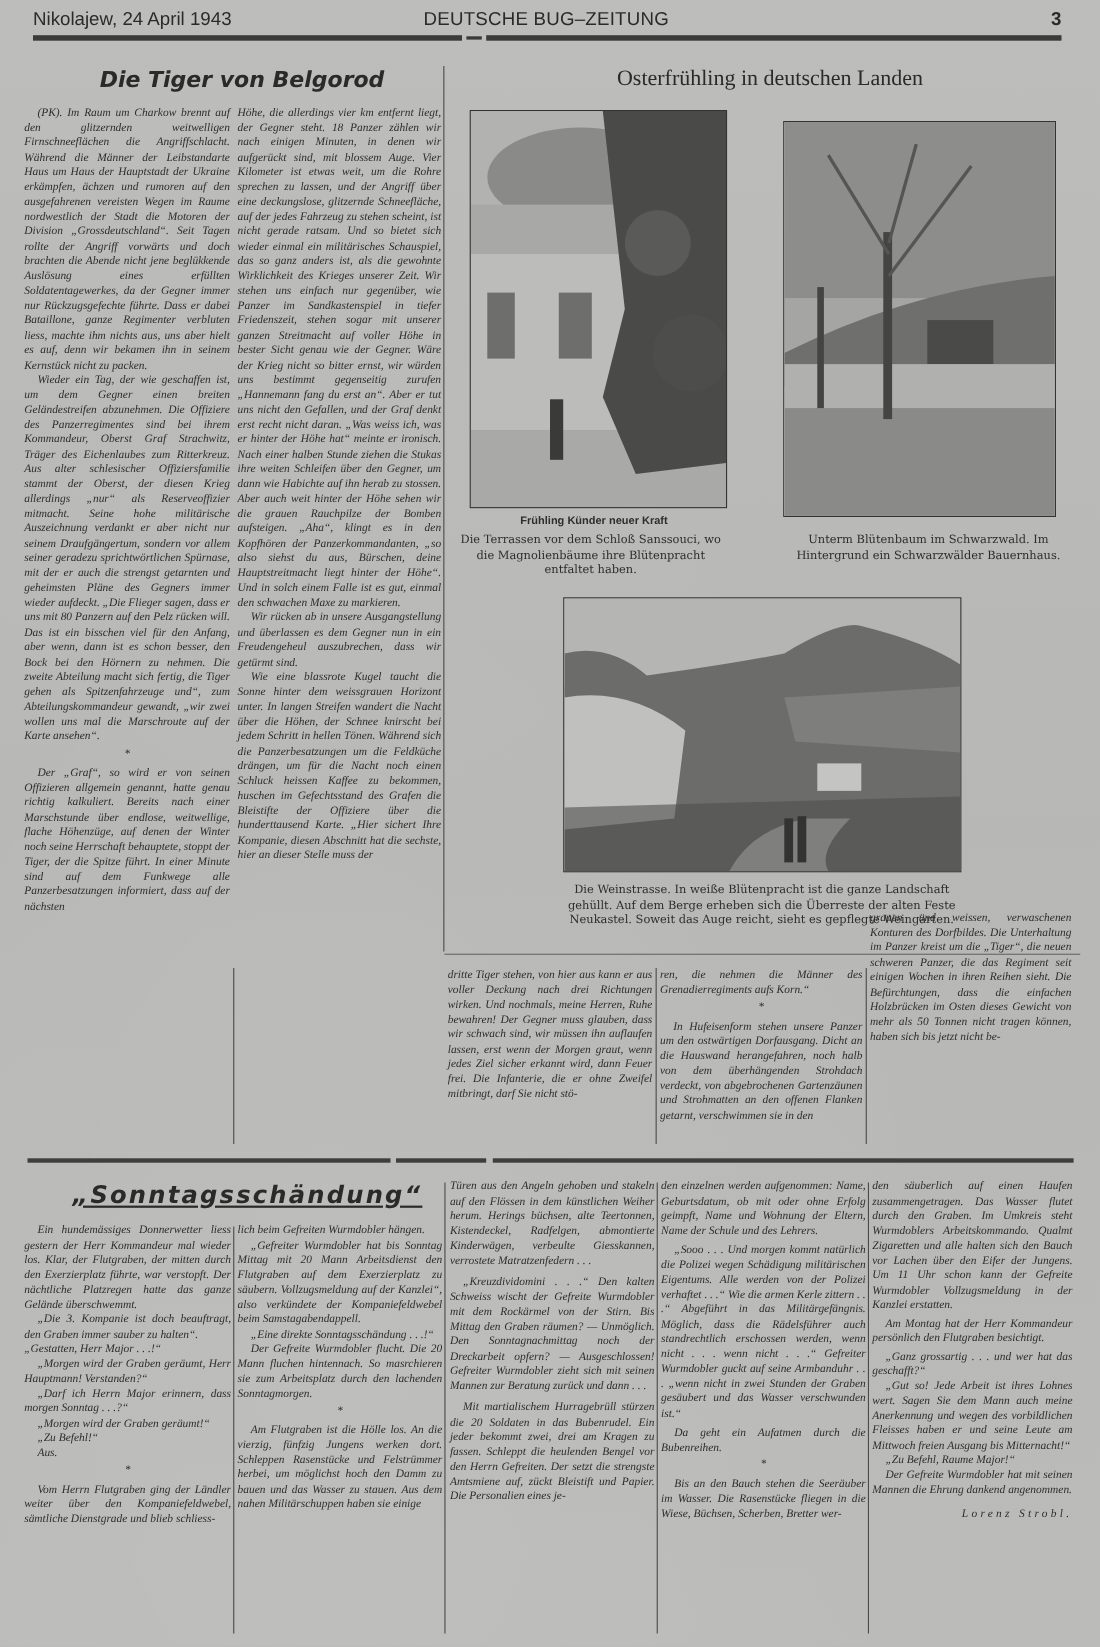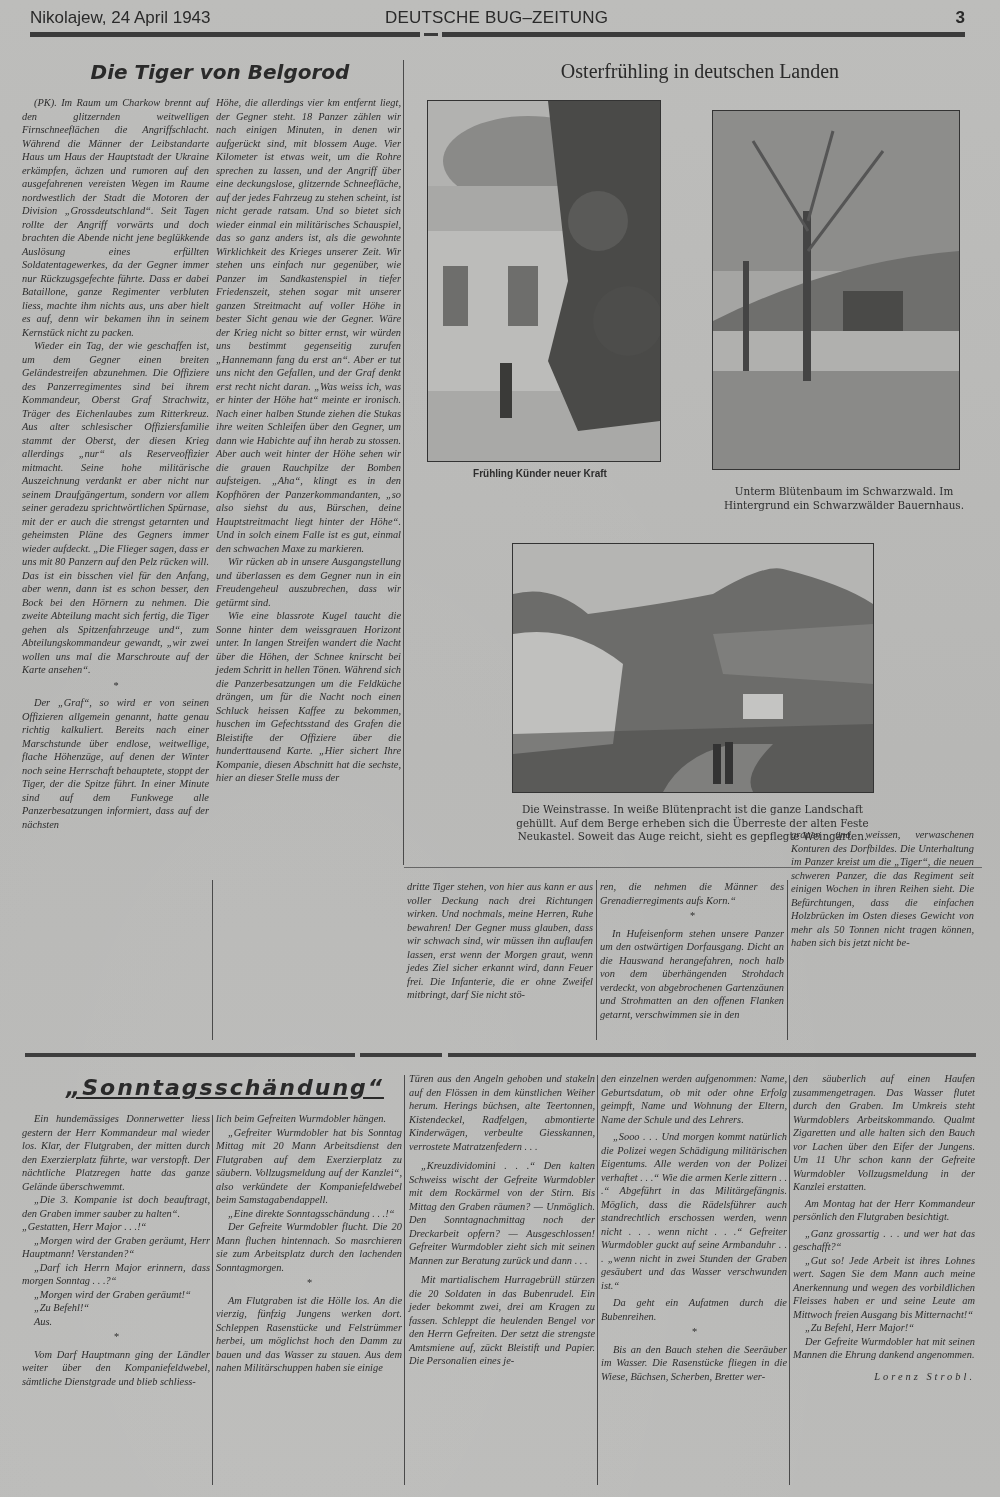--- a/index.html
+++ b/index.html
@@ -127,20 +127,21 @@
       <rect x="130" y="180" width="60" height="40" fill="#4a4a48"></rect>
       <rect x="0" y="220" width="246" height="138" fill="#b0b0ae"></rect>
       <rect x="0" y="260" width="246" height="98" fill="#8a8a88"></rect>
       <rect x="30" y="150" width="6" height="110" fill="#444"></rect>
       <rect x="90" y="100" width="8" height="170" fill="#444"></rect>
       <path d="M95 120 L40 30 M95 140 L170 40 M95 110 L120 20" stroke="#555" stroke-width="3" fill="none"></path>
     </svg>
   </div>
 
   <div class="caption caption-title" style="left:420px; top:467px; width:240px;">Frühling Künder neuer Kraft</div>
+  <div class="caption" style="left:412px; top:485px; width:250px;">Die Terrassen vor dem Schloß Sanssouci, wo die Magnolienbäume ihre Blütenpracht entfaltet haben.</div>
   <div class="caption" style="left:705px; top:485px; width:278px;">Unterm Blütenbaum im Schwarzwald. Im Hintergrund ein Schwarzwälder Bauernhaus.</div>
 
   <div class="photo" style="left:512px; top:543px; width:360px; height:248px;">
     <svg viewBox="0 0 360 248" preserveAspectRatio="none">
       <rect width="360" height="248" fill="#9c9c9a"></rect>
       <rect x="0" y="0" width="360" height="80" fill="#b5b5b3"></rect>
       <path d="M0 50 Q40 40 75 70 Q150 60 200 50 Q250 20 270 25 Q330 40 360 60 L360 248 L0 248 Z" fill="#6c6c6a"></path>
       <path d="M200 90 L360 80 L360 140 L210 130 Z" fill="#7e7e7c"></path>
       <path d="M0 90 Q60 80 110 120 L100 200 L0 210 Z" fill="#c0c0be"></path>
       <rect x="230" y="150" width="40" height="25" fill="#c4c4c2"></rect>
@@ -166,21 +167,21 @@
   <div class="col" style="left:22px; top:1112px; width:188px;">
     <p>Ein hundemässiges Donnerwetter liess gestern der Herr Kommandeur mal wieder los. Klar, der Flutgraben, der mitten durch den Exerzierplatz führte, war verstopft. Der nächtliche Platzregen hatte das ganze Gelände überschwemmt.</p>
     <p>„Die 3. Kompanie ist doch beauftragt, den Graben immer sauber zu halten“.</p>
     <p class="noind">„Gestatten, Herr Major . . .!“</p>
     <p>„Morgen wird der Graben geräumt, Herr Hauptmann! Verstanden?“</p>
     <p>„Darf ich Herrn Major erinnern, dass morgen Sonntag . . .?“</p>
     <p>„Morgen wird der Graben geräumt!“</p>
     <p>„Zu Befehl!“</p>
     <p>Aus.</p>
     <p class="star">*</p>
-    <p>Vom Darf Hauptmann ging der Ländler weiter über den Kompaniefeldwebel, sämtliche Dienstgrade und blieb schliess-</p>
+    <p>Vom Herrn Flutgraben ging der Ländler weiter über den Kompaniefeldwebel, sämtliche Dienstgrade und blieb schliess-</p>
   </div>
 
   <div class="col" style="left:216px; top:1112px; width:186px;">
     <p class="noind">lich beim Gefreiten Wurmdobler hängen.</p>
     <p>„Gefreiter Wurmdobler hat bis Sonntag Mittag mit 20 Mann Arbeitsdienst den Flutgraben auf dem Exerzierplatz zu säubern. Vollzugsmeldung auf der Kanzlei“, also verkündete der Kompaniefeldwebel beim Samstagabendappell.</p>
     <p>„Eine direkte Sonntagsschändung . . .!“</p>
     <p>Der Gefreite Wurmdobler flucht. Die 20 Mann fluchen hintennach. So masrchieren sie zum Arbeitsplatz durch den lachenden Sonntagmorgen.</p>
     <p class="star">*</p>
     <p>Am Flutgraben ist die Hölle los. An die vierzig, fünfzig Jungens werken dort. Schleppen Rasenstücke und Felstrümmer herbei, um möglichst hoch den Damm zu bauen und das Wasser zu stauen. Aus dem nahen Militärschuppen haben sie einige</p>
   </div>
@@ -197,18 +198,18 @@
     <p style="margin-top:4px;">Da geht ein Aufatmen durch die Bubenreihen.</p>
     <p class="star">*</p>
     <p>Bis an den Bauch stehen die Seeräuber im Wasser. Die Rasenstücke fliegen in die Wiese, Büchsen, Scherben, Bretter wer-</p>
   </div>
 
   <div class="col" style="left:793px; top:1072px; width:182px;">
     <p class="noind">den säuberlich auf einen Haufen zusammengetragen. Das Wasser flutet durch den Graben. Im Umkreis steht Wurmdoblers Arbeitskommando. Qualmt Zigaretten und alle halten sich den Bauch vor Lachen über den Eifer der Jungens. Um 11 Uhr schon kann der Gefreite Wurmdobler Vollzugsmeldung in der Kanzlei erstatten.</p>
     <p style="margin-top:3px;">Am Montag hat der Herr Kommandeur persönlich den Flutgraben besichtigt.</p>
     <p style="margin-top:3px;">„Ganz grossartig . . . und wer hat das geschafft?“</p>
     <p>„Gut so! Jede Arbeit ist ihres Lohnes wert. Sagen Sie dem Mann auch meine Anerkennung und wegen des vorbildlichen Fleisses haben er und seine Leute am Mittwoch freien Ausgang bis Mitternacht!“</p>
-    <p>„Zu Befehl, Herr Major!“</p>
+    <p>„Zu Befehl, Raume Major!“</p>
     <p>Der Gefreite Wurmdobler hat mit seinen Mannen die Ehrung dankend angenommen.</p>
     <p class="sig">Lorenz Strobl.</p>
   </div>
 
 </div>
 
 </body></html>

